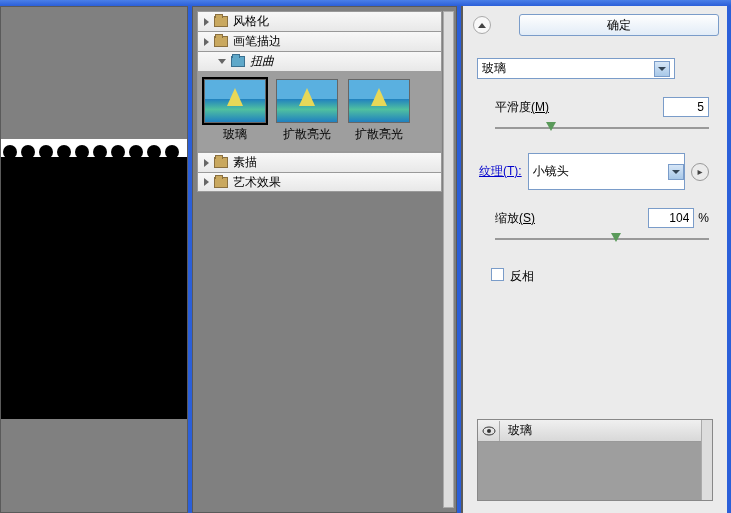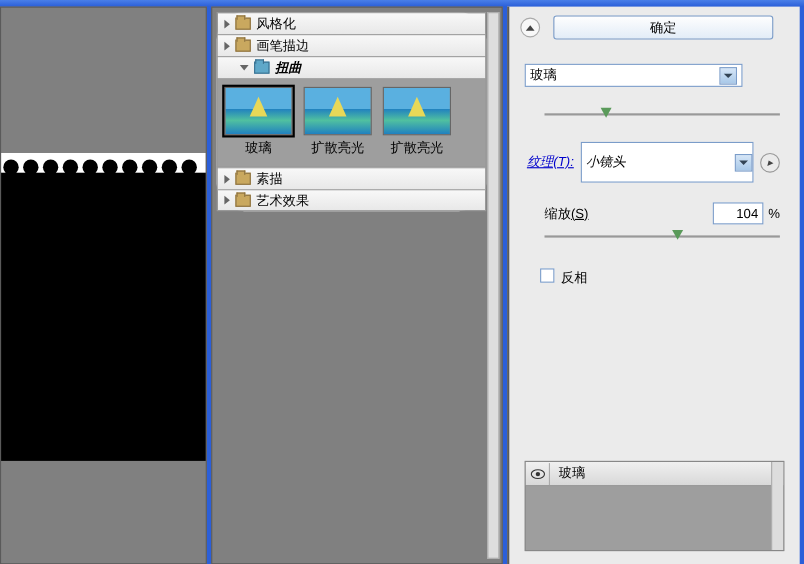--- a/index.html
+++ b/index.html
@@ -14,52 +14,52 @@
 .dot { width: 14px; height: 14px; border-radius: 50%; background: #000; margin: 6px 2px 0 2px; }
 
 .middle-pane { width: 265px; height: 507px; margin-top: 6px; margin-left: 4px; background: #808080; border: 1px solid #5a5a5a; position: relative; }
 .category-list { position: absolute; top: 4px; left: 4px; right: 14px; background: #fff; border-radius: 25px; }
 .cat { height: 20px; display: flex; align-items: center; border: 1px solid #999; border-bottom: none; padding-left: 6px; cursor: pointer; background: linear-gradient(#f8f8f8,#e8e8e8); }
 .cat:last-child { border-bottom: 1px solid #999; }
 .cat .tri { width: 0; height: 0; border-left: 5px solid #666; border-top: 4px solid transparent; border-bottom: 4px solid transparent; margin-right: 5px; }
 .cat.open .tri { border-left: 4px solid transparent; border-right: 4px solid transparent; border-top: 5px solid #666; border-bottom: none; }
 .cat .folder { width: 14px; height: 11px; background: #c9a85f; border: 1px solid #8a7040; margin-right: 5px; position: relative; }
 .cat .folder::before { content: ""; position: absolute; top: -3px; left: 0; width: 6px; height: 3px; background: #c9a85f; border: 1px solid #8a7040; border-bottom: none; }
-.cat.selected { font-weight: bold; font-style: italic; padding-left: 20px; }
+.cat.selected { font-weight: normal; font-style: italic; padding-left: 20px; }
 .cat.selected .folder { background: #5fa8c9; border-color: #3a7090; }
 .cat.selected .folder::before { background: #5fa8c9; border-color: #3a7090; }
 
 .thumbs { background: #9e9e9e; border: 1px solid #999; border-top: none; padding: 8px 6px; display: flex; gap: 10px; }
 .thumb { width: 62px; text-align: center; cursor: pointer; }
 .thumb-img { width: 62px; height: 44px; border: 1px solid #666; background: linear-gradient(#5ab0e0 0%, #5ab0e0 45%, #2080c0 45%, #50c0a0 70%, #2080c0 100%); position: relative; overflow: hidden; }
 .thumb.selected .thumb-img { outline: 2px solid #000; }
 .sail { position: absolute; left: 50%; top: 8px; transform: translateX(-50%); width: 0; height: 0; border-left: 8px solid transparent; border-right: 8px solid transparent; border-bottom: 18px solid #e8d858; }
 .thumb-label { margin-top: 3px; color: #000; }
 
 .scroll-v { position: absolute; top: 4px; right: 2px; width: 11px; bottom: 4px; background: #ddd; border: 1px solid #aaa; }
 
 .right-pane { width: 266px; height: 507px; margin-top: 6px; margin-left: 4px; background: #ebebeb; border-left: 2px solid #5a5a5a; padding: 8px 16px 8px 12px; position: relative; }
 .collapse-btn { position: absolute; top: 10px; left: 10px; width: 18px; height: 18px; border: 1px solid #aaa; border-radius: 9px; background: #f8f8f8; display: flex; align-items: center; justify-content: center; cursor: pointer; }
 .collapse-btn::after { content: ""; width: 0; height: 0; border-left: 4px solid transparent; border-right: 4px solid transparent; border-bottom: 5px solid #444; }
-.btn-row { margin-left: 28px; margin-bottom: 8px; }
+.btn-row { margin-left: 44px; margin-bottom: 8px; }
 .big-btn { width: 200px; height: 22px; border: 1px solid #7a9cc9; border-radius: 3px; background: linear-gradient(#fefefe,#e2ecf7); cursor: pointer; }
 
 .filter-select { width: 198px; height: 21px; border: 1px solid #7a9cc9; background: #fff; margin-left: 2px; margin-top: 22px; padding: 0 4px; display: flex; align-items: center; justify-content: space-between; cursor: pointer; }
 .sel-arrow { width: 16px; height: 16px; background: linear-gradient(#d6e6f7,#a8c8e8); border: 1px solid #7a9cc9; display: flex; align-items: center; justify-content: center; }
 .sel-arrow::after { content: ""; width: 0; height: 0; border-left: 4px solid transparent; border-right: 4px solid transparent; border-top: 4px solid #345; }
 
 .param { margin: 18px 2px 0 20px; }
 .param-row { display: flex; justify-content: space-between; align-items: center; }
 .key { text-decoration: underline; }
 .num-input { width: 46px; height: 20px; border: 1px solid #7a9cc9; text-align: right; padding-right: 4px; background: #fff; }
 .slider { position: relative; height: 14px; margin-top: 4px; }
 .slider-track { position: absolute; top: 6px; left: 0; right: 0; height: 2px; background: #999; }
 .slider-thumb { position: absolute; top: 1px; width: 0; height: 0; border-left: 5px solid transparent; border-right: 5px solid transparent; border-top: 9px solid #5a9a5a; cursor: pointer; }
 
-.tex-row { display: flex; align-items: center; margin: 18px 2px 0 4px; gap: 6px; font-style: italic; }
+.tex-row { display: flex; align-items: center; margin: 18px 2px 0 4px; gap: 6px; }
 .tex-label { color: #0000cc; text-decoration: underline; }
 .tex-select { flex: 1; height: 37px; border: 1px solid #7a9cc9; background: #fff; display: flex; align-items: center; justify-content: space-between; padding-left: 4px; cursor: pointer; }
 .tex-menu { width: 18px; height: 18px; border: 1px solid #999; border-radius: 9px; display: flex; align-items: center; justify-content: center; cursor: pointer; }
 .tex-menu::after { content: "▸"; font-size: 10px; color: #444; }
 
 .pct { margin-left: 4px; }
 .chk-row { margin: 22px 0 0 16px; display: flex; align-items: flex-start; gap: 6px; }
 .chk { width: 13px; height: 13px; border: 1px solid #7a9cc9; background: #fff; cursor: pointer; }
 
 .layer-panel { position: absolute; bottom: 12px; left: 14px; right: 14px; height: 82px; border: 1px solid #888; background: #9e9e9e; }
@@ -148,20 +148,24 @@
     <div class="collapse-btn"></div>
     <div class="btn-row"><button class="big-btn">确定</button></div>
 
     <div class="filter-select">
       <span>玻璃</span>
       <span class="sel-arrow"></span>
     </div>
 
 
     <div class="param">
+      <div class="param-row">
+        <span><span>平滑度</span><span class="key">(M)</span></span>
+        <input class="num-input" value="5" style="">
+      </div>
       <div class="slider">
           <div class="slider-track"></div>
           <div class="slider-thumb" style="left:24%"></div>
         </div>
     </div>
 
     <div class="tex-row">
       <span class="tex-label">纹理(T):</span>
       <div class="tex-select">
         <span>小镜头</span>

